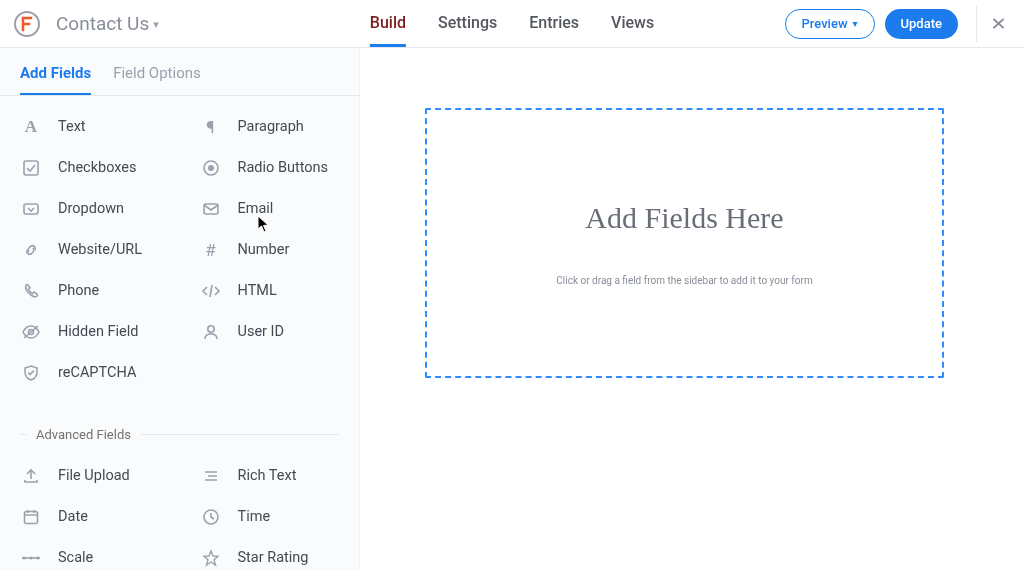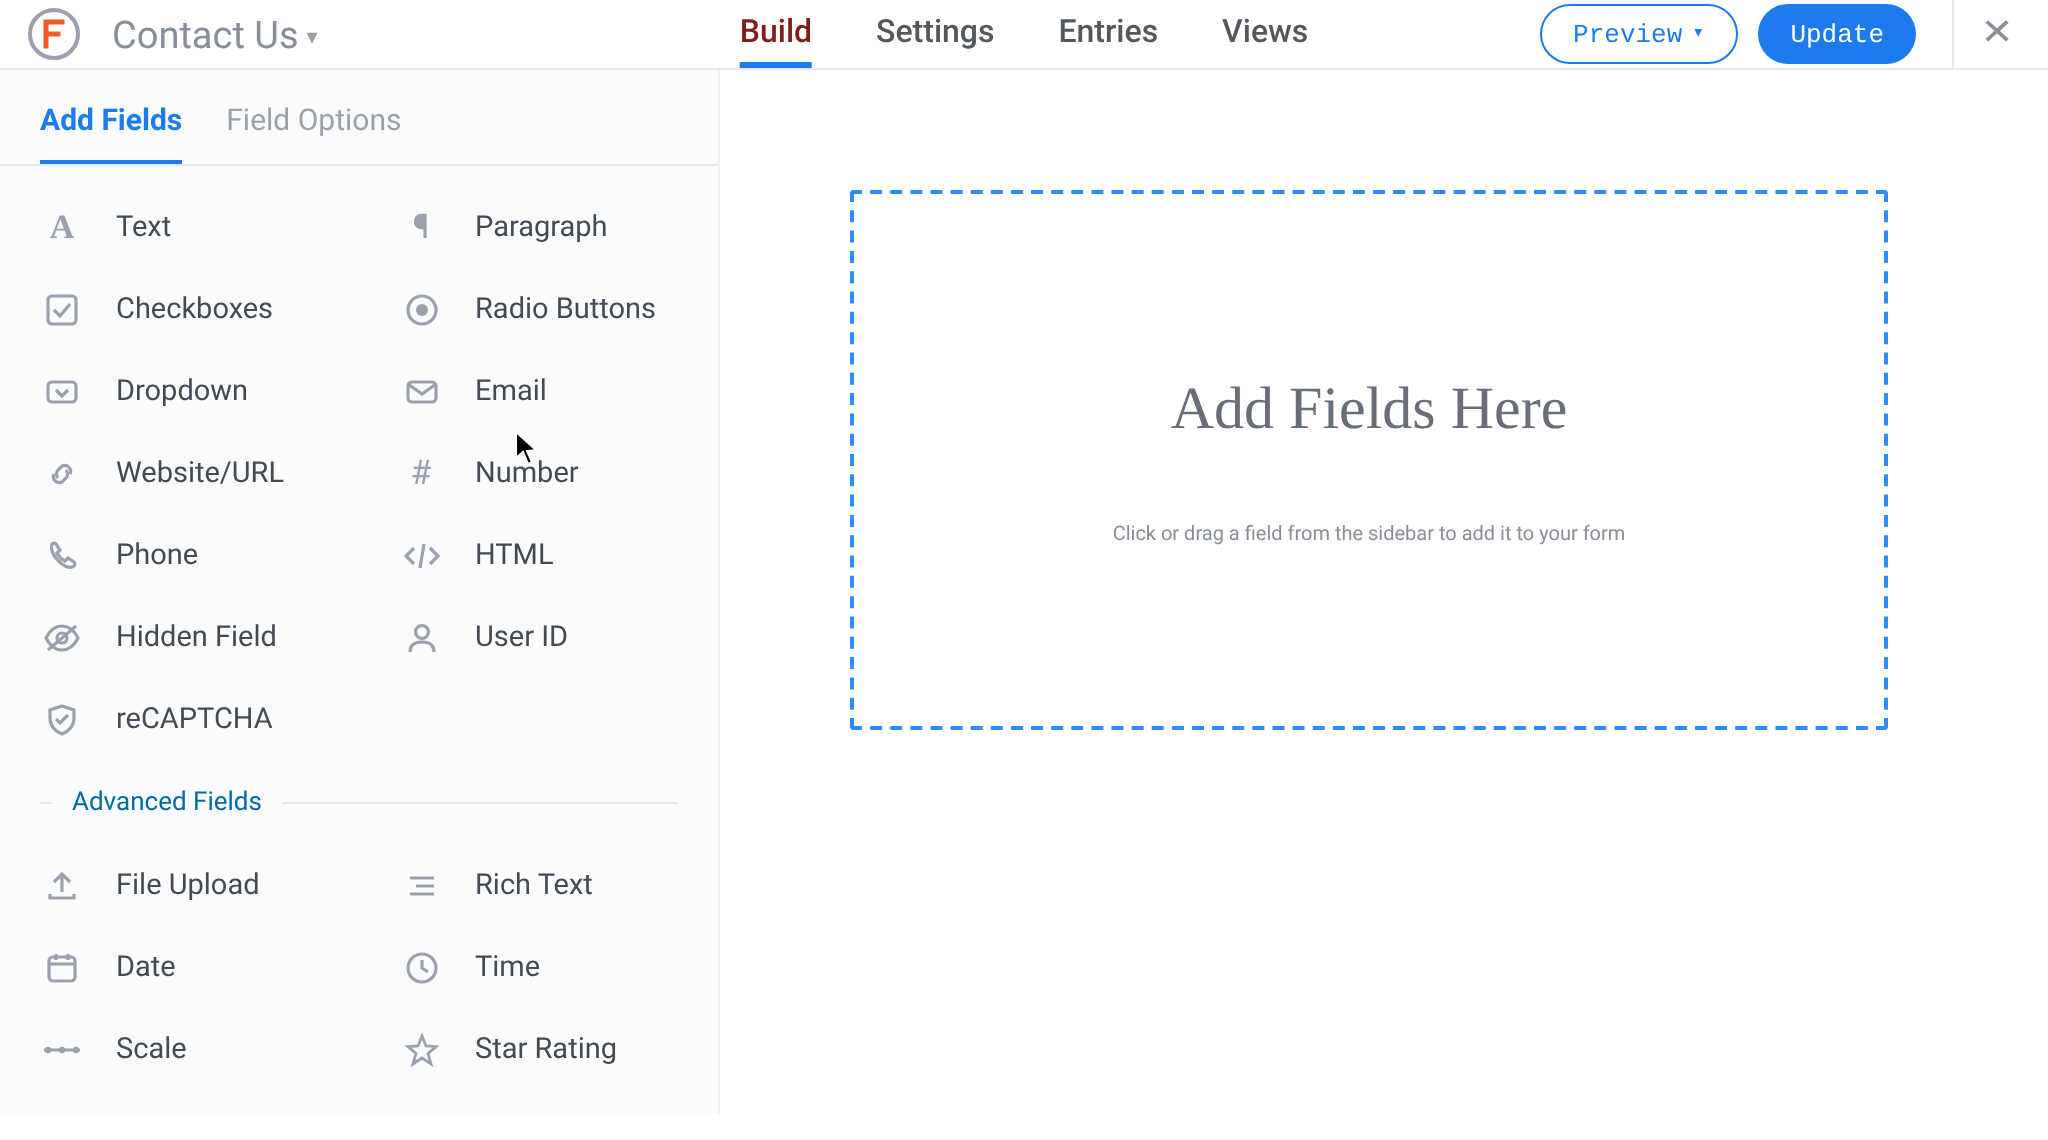--- a/index.html
+++ b/index.html
@@ -7,21 +7,21 @@
     width: 1024px; height: 570px;
     font-family: -apple-system, "Segoe UI", Roboto, Helvetica, Arial, sans-serif;
     background: #fff;
     color: #31343a;
     overflow: hidden;
     position: relative;
   }
 
   
   .top-bar {
-    height: 35px;
+    height: 48px;
     display: flex;
     align-items: center;
     border-bottom: 1px solid #e4e7ec;
     padding: 16px 12px;
     gap: 8px;
     position: relative;
   }
   .logo {
     width: 30px; height: 30px;
     display: flex; align-items: center; justify-content: center;
@@ -55,21 +55,20 @@
   .right-actions {
     margin-left: auto;
     display: flex; align-items:center; gap: 10px;
   }
   .btn {
     font-size: 13px; font-weight: 500;
     border-radius: 18px;
     height: 30px; padding: 0 16px;
     display: inline-flex; align-items:center; gap:5px;
     cursor: pointer;
-    font-family: Liberation Mono, monospace;
   }
   .btn-preview {
     border: 1px solid #1c7ced;
     color: #1c7ced; background:#fff;
   }
   .btn-preview .chev { font-size:10px; }
   .btn-update {
     border: none; color:#fff; background:#1c7ced;
   }
   .close-x {
@@ -121,21 +120,21 @@
   .field-item .icon {
     width: 22px; height:22px;
     display:flex;align-items:center;justify-content:center;
     color:#9aa1ad;
     flex-shrink:0;
   }
   .field-item .icon svg{ stroke:#9aa1ad; }
   .section-header {
     display:flex; align-items:center; gap:10px;
     padding: 0 20px; height: 30px;
-    font-size: 13px; color:#0369a1;
+    font-size: 13px; color:#737373;margin-top:20px;
   }
   .section-header::before,
   .section-header::after {
     content:""; flex:1; height:1px; background:#e4e7ec;
   }
   .section-header::before{ flex: 0 0 6px; }
   .field-item.full { grid-column: 1 / -1; }
 
   
   .canvas {

